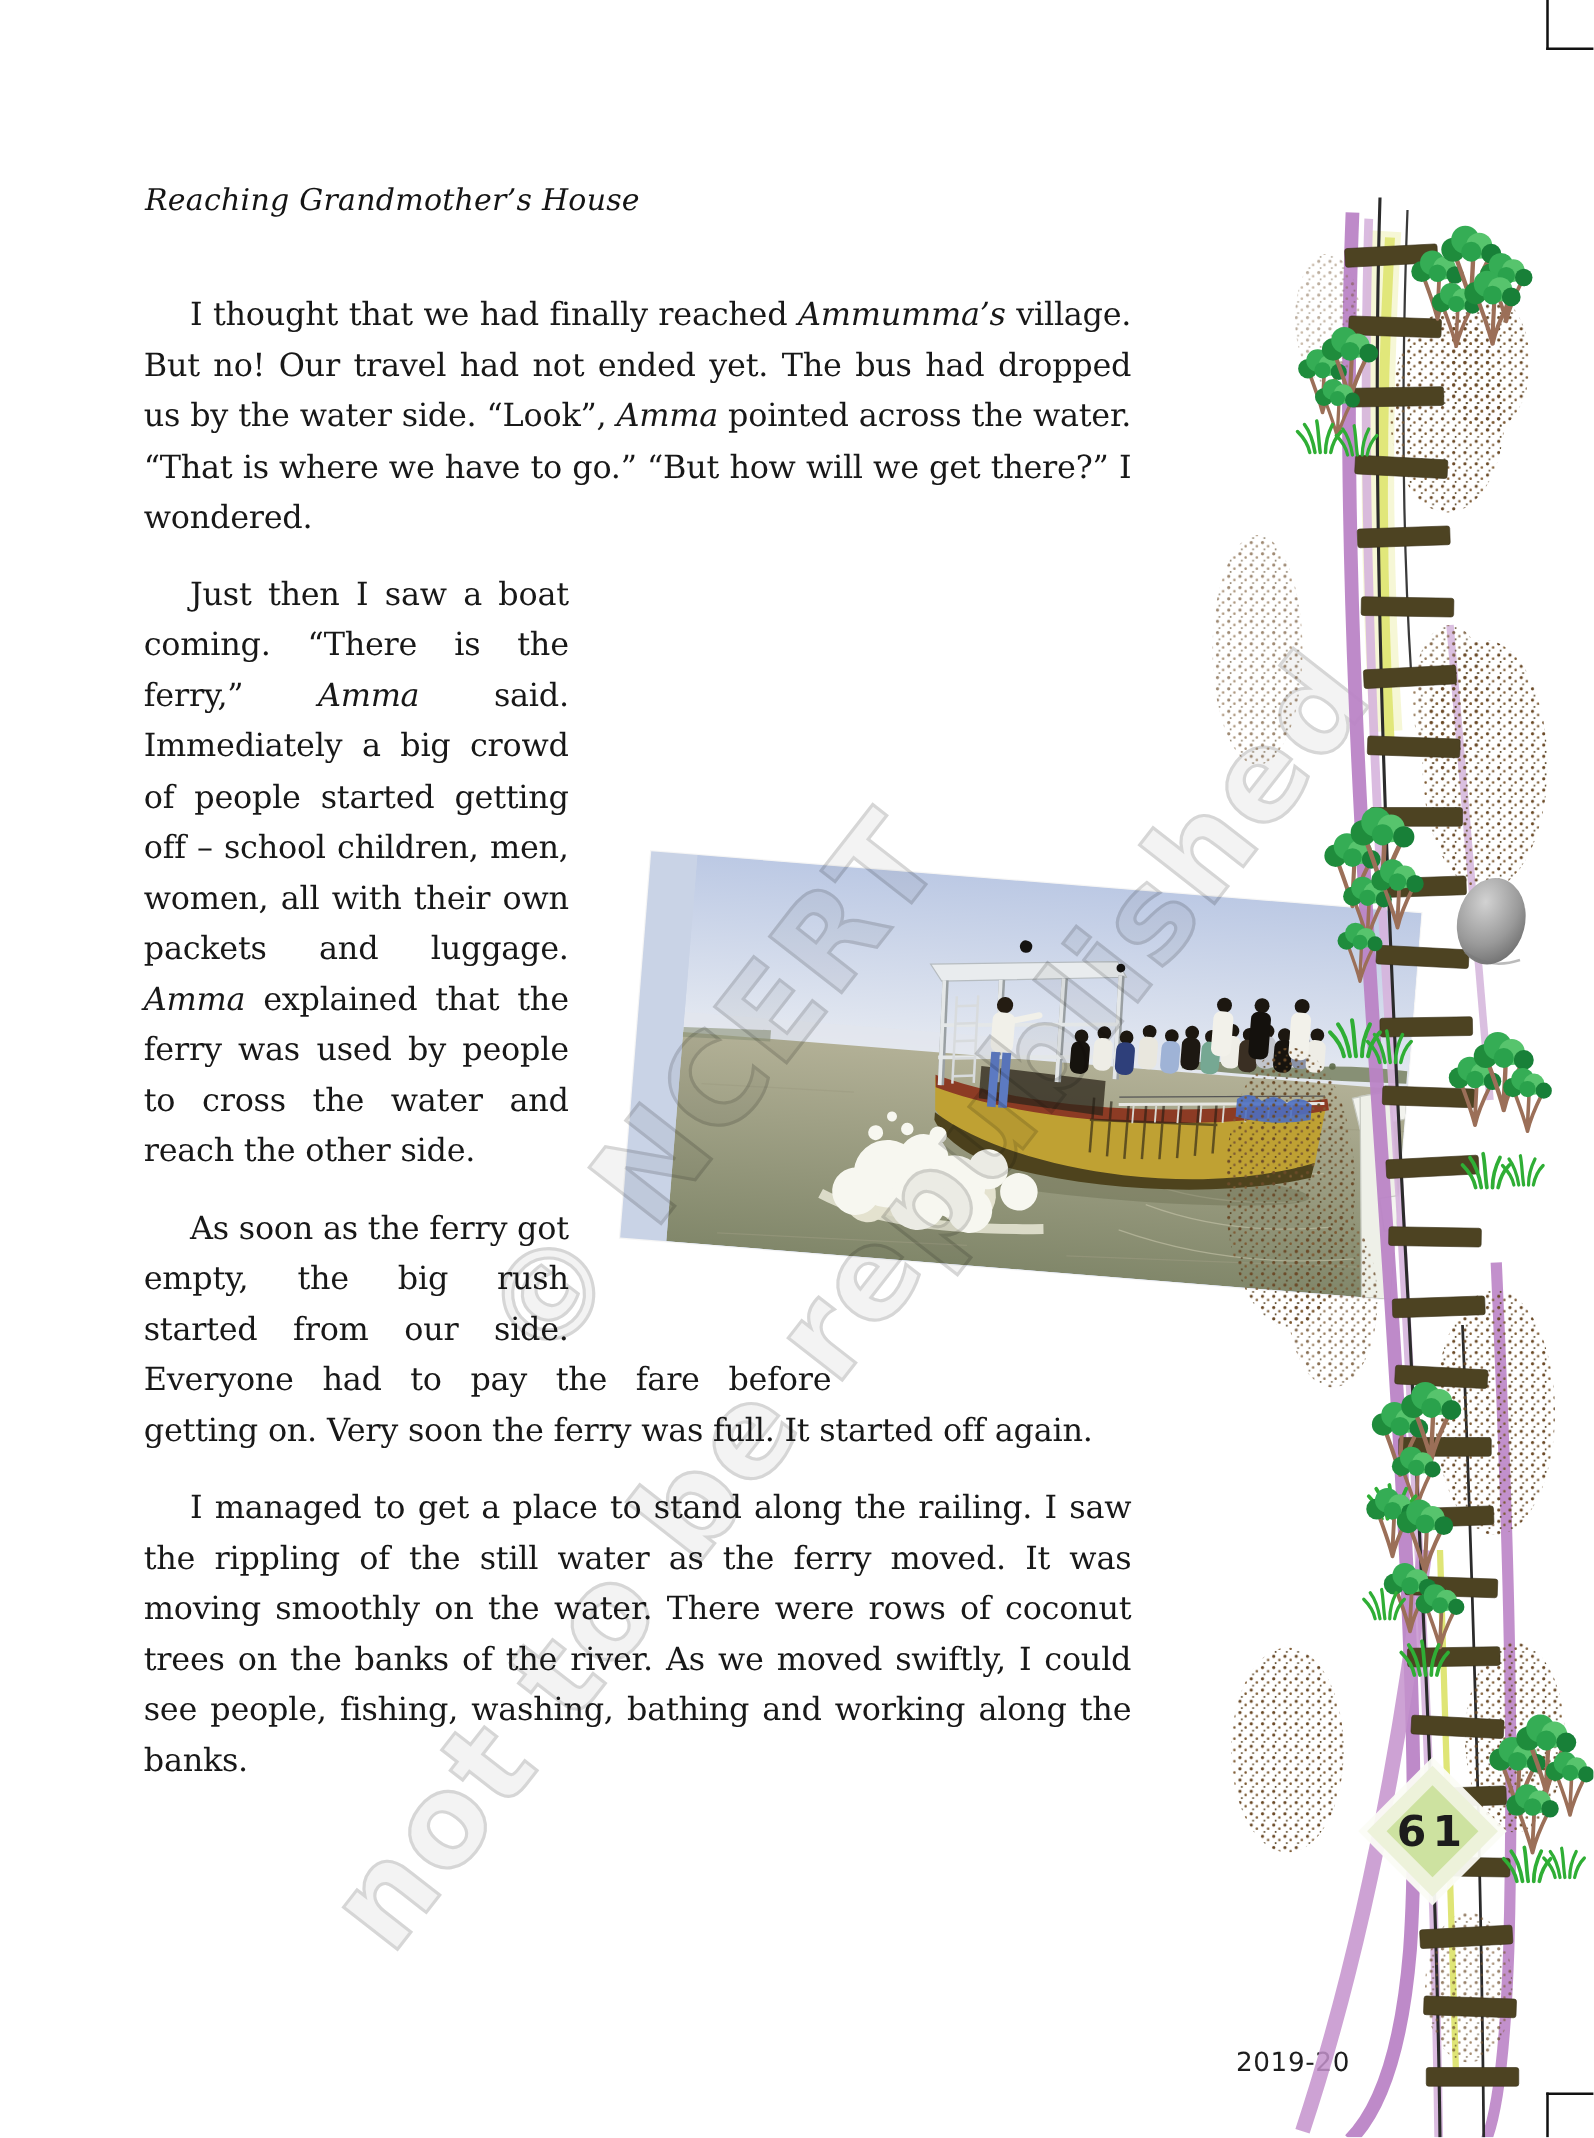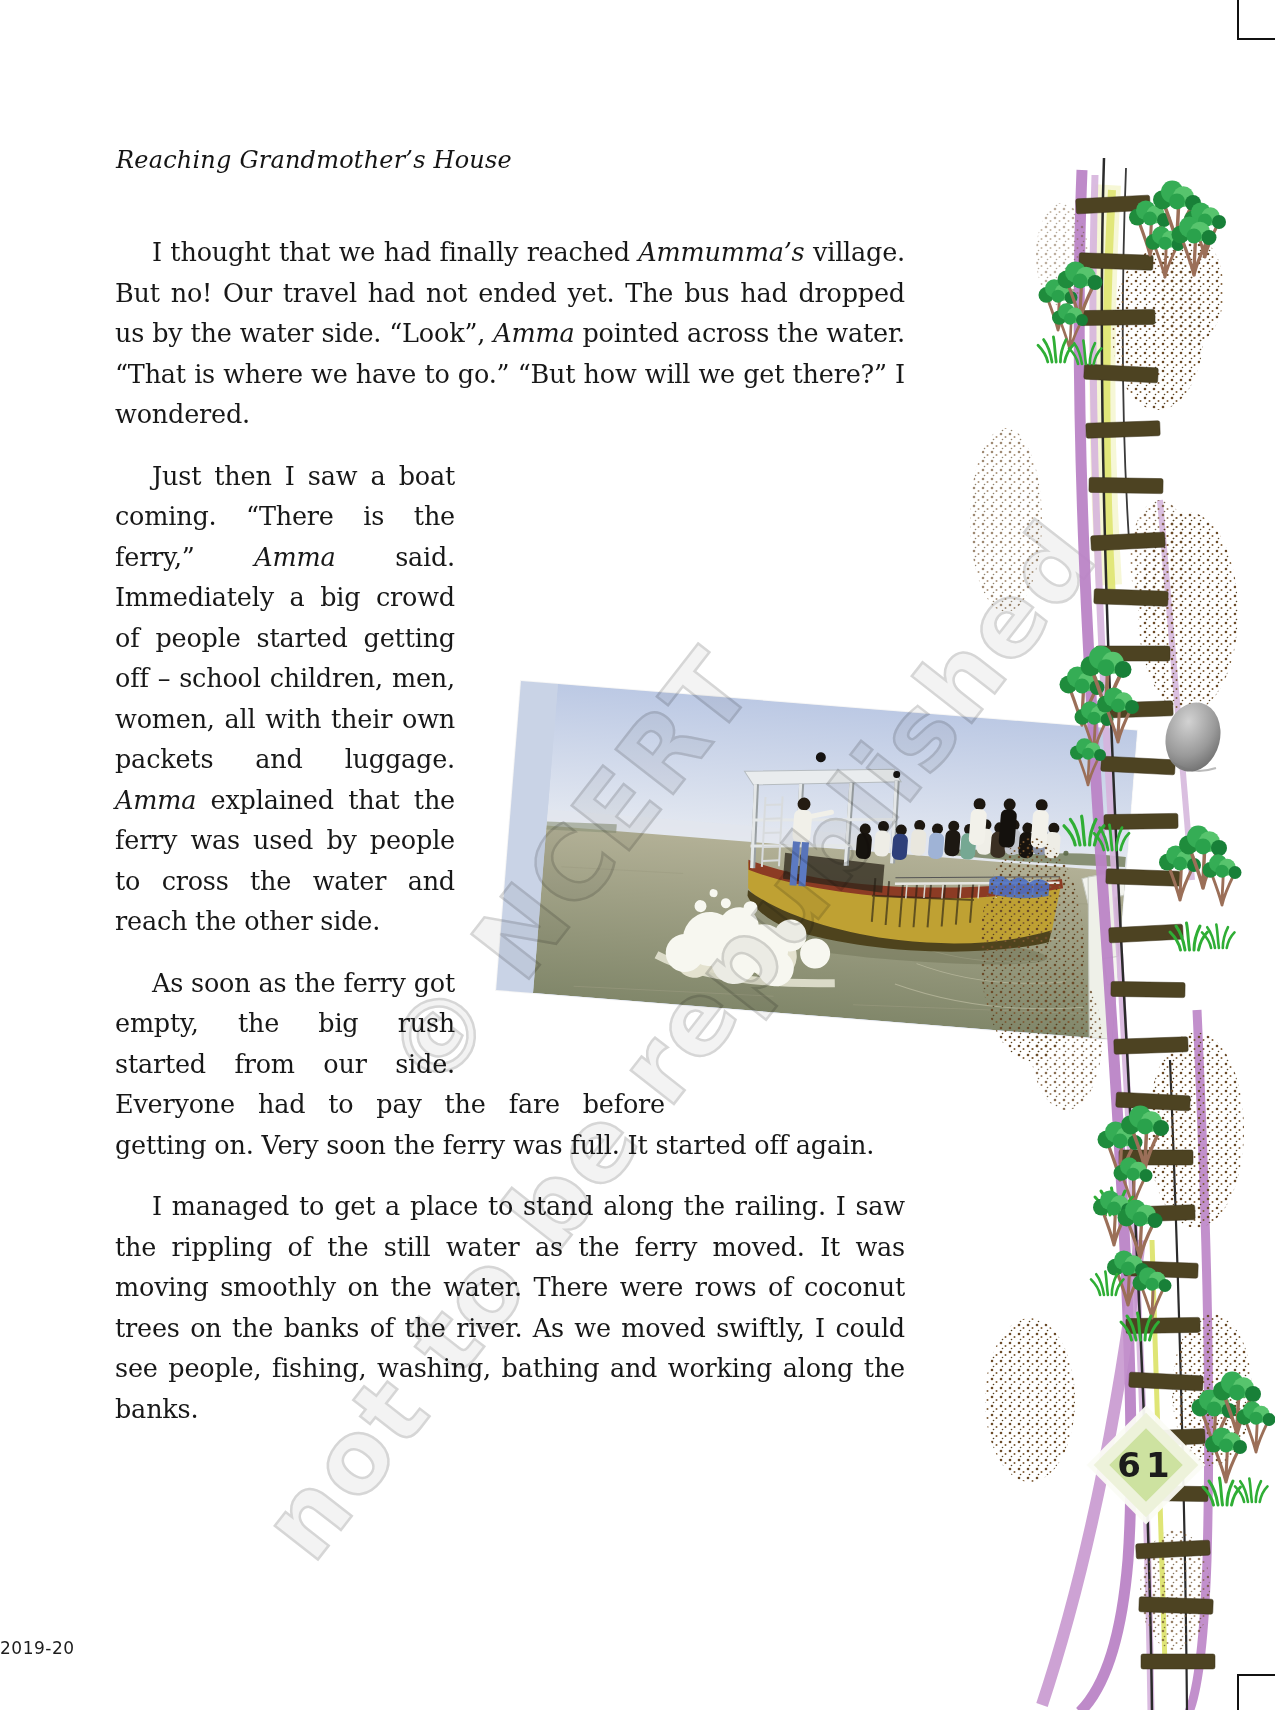--- a/index.html
+++ b/index.html
@@ -29,22 +29,22 @@
     position:absolute;z-index:4;white-space:nowrap;pointer-events:none;
     font-family:"DejaVu Sans","Liberation Sans",sans-serif;font-weight:bold;
     color:#f1f1f1;-webkit-text-stroke:2.5px #cfcfcf;letter-spacing:3px;
     mix-blend-mode:multiply;opacity:.85;
   }
   .wm1{left:570px;top:870px;font-size:100px;transform:translate(-50%,-50%) rotate(-52deg);}
   .wm2{left:680px;top:1040px;font-size:100px;transform:translate(-50%,-50%) rotate(-52deg);}
   .corner-tr{position:absolute;top:0;right:0;width:36px;height:38px;border-left:2px solid #111;border-bottom:2px solid #111;z-index:7;}
   .corner-br{position:absolute;bottom:0;right:0;width:36px;height:34px;border-left:2px solid #111;border-top:2px solid #111;z-index:7;}
   .footer{
-    position:absolute;left:0;top:1638px;width:1080px;text-align:left;z-index:3;
-    font-family:"DejaVu Sans","Liberation Sans",sans-serif;font-size:17px;color:#1d1d1d;letter-spacing:.5px;
+    position:absolute;left:0;top:1638px;width:1080px;text-align:right;z-index:3;
+    font-family:"DejaVu Sans","Liberation Sans",sans-serif;font-size:21px;color:#1d1d1d;letter-spacing:.5px;
   }
 </style>
 </head>
 <body>
 
 <div class="page">
 
   <div class="runhead">Reaching Grandmother’s House</div>
 
   <div class="body-text">

